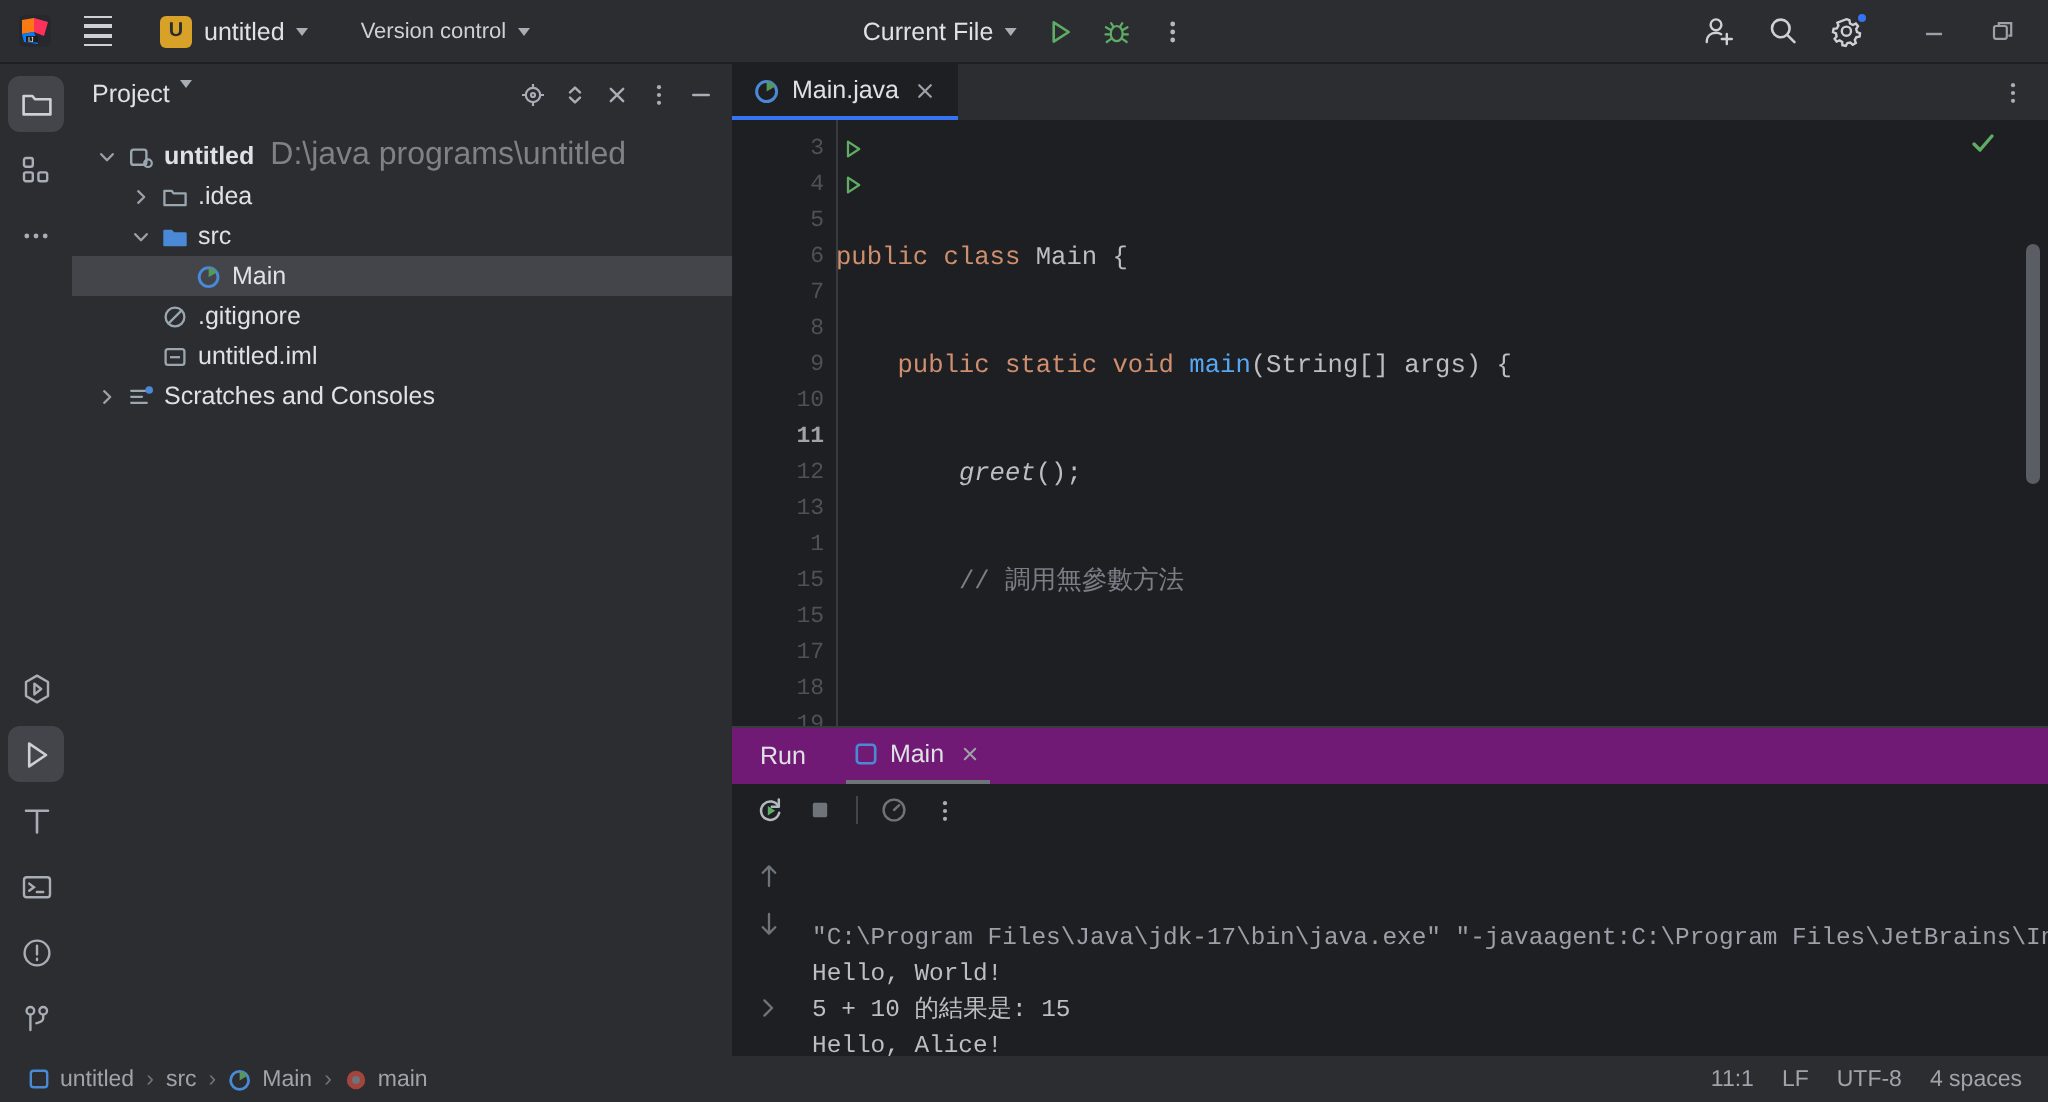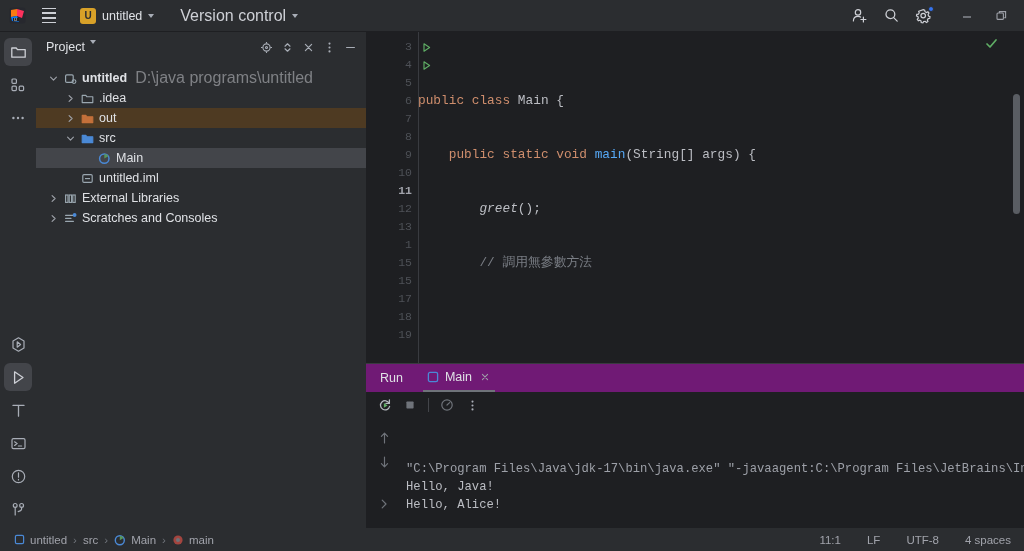--- a/index.html
+++ b/index.html
@@ -22,21 +22,21 @@
   .hamburger { width:30px; height:26px; display:flex; flex-direction:column;
     align-items:center; justify-content:center; gap:3px; cursor:pointer; border-radius:4px;}
   .hamburger i { display:block; width:14px; height:1.6px; background:#ced0d6; }
   .proj-chip { display:flex; align-items:center; gap:6px; margin-left:10px;
     padding:3px 6px; border-radius:5px; cursor:pointer; }
   .proj-badge { width:16px; height:16px; border-radius:3px; background:#d8a128;
     color:#2b2d30; font-size:10px; font-weight:bold; display:flex;
     align-items:center; justify-content:center; }
   .proj-name { color:#dfe1e5; font-size:12.5px; }
   .vcs-chip { display:flex; align-items:center; gap:6px; margin-left:14px;
-    padding:3px 6px; border-radius:5px; cursor:pointer; color:#ced0d6; font-size:16px; }
+    padding:3px 6px; border-radius:5px; cursor:pointer; color:#ced0d6; font-size:11px; }
   .chev { width:0;height:0;border-left:3.5px solid transparent;border-right:3.5px solid transparent;
     border-top:4px solid #a8adb6; display:inline-block; }
 
   .tb-center { position:absolute; left:50%; transform:translateX(-50%);
     display:flex; align-items:center; gap:2px; }
   .run-config { display:flex; align-items:center; gap:6px; padding:3px 7px;
     border-radius:5px; cursor:pointer; color:#dfe1e5; font-size:12.5px; }
   .tb-ibtn { width:26px; height:24px; display:flex; align-items:center;
     justify-content:center; border-radius:4px; cursor:pointer; }
 
@@ -138,21 +138,21 @@
     overflow:hidden; position:relative; min-width:0; }
   .cs-h { color:#9da0a8; }
   .hscroll { position:absolute; left:12px; right:10px; bottom:3px; height:8px; }
 
   
   .statusbar { height:23px; flex:0 0 23px; background:#2b2d30; display:flex;
     align-items:center; padding:0 10px; font-size:11.5px; color:#a1a3ab; gap:0; }
   .crumb { display:flex; align-items:center; gap:5px; padding:2px 4px;
     border-radius:3px; cursor:pointer; }
   .crumb-sep { color:#6f737a; margin:0 2px; }
-  .sb-right { margin-left:auto; display:flex; align-items:center; gap:20px; }
+  .sb-right { margin-left:auto; display:flex; align-items:center; gap:8px; }
   .sb-item { cursor:pointer; padding:2px 3px; border-radius:3px; }
 </style>
 </head>
 <body>
 
 <div id="app">
 
   <div class="titlebar">
     <div class="tb-logo">
       <svg width="17" height="17" viewBox="0 0 17 17">
@@ -173,20 +173,45 @@
     <div class="proj-chip">
       <span class="proj-badge">U</span>
       <span class="proj-name">untitled</span>
       <span class="chev"></span>
     </div>
     <div class="vcs-chip">
       <span>Version control</span>
       <span class="chev"></span>
     </div>
 
+    <div class="tb-center">
+      <div class="run-config">
+        <span>Current File</span>
+        <span class="chev"></span>
+      </div>
+      <div class="tb-ibtn">
+        <svg width="14" height="14" viewBox="0 0 14 14">
+            <path d="M3.5 2.2 L11 7 L3.5 11.8 Z" fill="none" stroke="#5fad65" stroke-width="1.3" stroke-linejoin="round"></path>
+          </svg>
+      </div>
+      <div class="tb-ibtn">
+        <svg width="14" height="14" viewBox="0 0 14 14" stroke="#5fad65" stroke-width="1.1" fill="none" stroke-linecap="round">
+          <ellipse cx="7" cy="7.8" rx="3" ry="3.8"></ellipse>
+          <path d="M4 6 L1.6 4.6 M10 6 L12.4 4.6 M4 8.2 L1.4 8.2 M10 8.2 L12.6 8.2 M4.2 10.4 L2 12 M9.8 10.4 L12 12"></path>
+          <path d="M5.2 4.2 L4.2 2.6 M8.8 4.2 L9.8 2.6"></path>
+        </svg>
+      </div>
+      <div class="tb-ibtn">
+        <svg width="14" height="14" viewBox="0 0 14 14" fill="#b4b8bf">
+            <circle cx="7" cy="3" r="1.2"></circle>
+            <circle cx="7" cy="7" r="1.2"></circle>
+            <circle cx="7" cy="11" r="1.2"></circle>
+          </svg>
+      </div>
+    </div>
 
     <div class="tb-right">
       <div class="tb-ibtn">
         <svg width="17" height="17" viewBox="0 0 17 17" stroke="#ced0d6" stroke-width="1.2" fill="none" stroke-linecap="round">
           <circle cx="7" cy="5.4" r="2.7"></circle>
             <path d="M2.4 14 c0-3 2-4.6 4.6-4.6 c1 0 1.9 .25 2.6 .7"></path>
           <path d="M12.4 10 v5 M9.9 12.5 h5"></path>
         </svg>
       </div>
       <div class="tb-ibtn">
@@ -340,33 +365,20 @@
                 <path d="M3.1 1.6 L6.1 4.5 L3.1 7.4"></path>
               </svg>
             </span>
             <span class="tw" style="margin-left: 3px;">
               <svg width="13" height="13" viewBox="0 0 13 13" fill="none" stroke="#9aa7b0" stroke-width="1.15" stroke-linejoin="round">
                 <path d="M1.2 3.4 h3.6 l1 1.3 h6 v5.9 h-10.6 z"></path>
               </svg>
             </span>
             <span class="tlabel">.idea</span>
           </div>
-          <div class="trow out-hl" style="padding-left: 27px;">
-            <span class="tw">
-              <svg width="9" height="9" viewBox="0 0 9 9" stroke="#9da0a8" stroke-width="1.15" fill="none" stroke-linecap="round" stroke-linejoin="round">
-                <path d="M3.1 1.6 L6.1 4.5 L3.1 7.4"></path>
-              </svg>
-            </span>
-            <span class="tw" style="margin-left: 3px;">
-              <svg width="13" height="13" viewBox="0 0 13 13" fill="#c4703a" stroke="#c4703a" stroke-width="1.1" stroke-linejoin="round">
-                <path d="M1.2 3.4 h3.6 l1 1.3 h6 v5.9 h-10.6 z"></path>
-              </svg>
-            </span>
-            <span class="tlabel">out</span>
-          </div>
           <div class="trow" style="padding-left: 27px;">
             <span class="tw">
               <svg width="9" height="9" viewBox="0 0 9 9" stroke="#9da0a8" stroke-width="1.15" fill="none" stroke-linecap="round" stroke-linejoin="round">
                 <path d="M1.6 3.1 L4.5 6.1 L7.4 3.1"></path>
               </svg>
             </span>
             <span class="tw" style="margin-left: 3px;">
               <svg width="13" height="13" viewBox="0 0 13 13" fill="#4a89d6" stroke="#4a89d6" stroke-width="1.1" stroke-linejoin="round">
                 <path d="M1.2 3.4 h3.6 l1 1.3 h6 v5.9 h-10.6 z"></path>
               </svg>
@@ -380,59 +392,77 @@
                 <circle cx="6.3" cy="6.6" r="4.7" fill="none" stroke="#4a89d6" stroke-width="1.45"></circle>
                 <path d="M6.3 6.6 L6.3 1.9 A4.7 4.7 0 0 1 10.4 4.2 Z" fill="#57965c"></path>
               </svg>
             </span>
             <span class="tlabel">Main</span>
           </div>
           <div class="trow" style="padding-left: 27px;">
             <span class="tw"></span>
             <span class="tw" style="margin-left: 3px;">
               <svg width="13" height="13" viewBox="0 0 13 13" fill="none" stroke="#9aa7b0" stroke-width="1.15">
+                <circle cx="6.5" cy="6.5" r="4.7"></circle>
+                <path d="M3.2 9.8 L9.8 3.2"></path>
+              </svg>
+            </span>
+            <span class="tlabel">.gitignore</span>
+          </div>
+          <div class="trow" style="padding-left: 27px;">
+            <span class="tw"></span>
+            <span class="tw" style="margin-left: 3px;">
+              <svg width="13" height="13" viewBox="0 0 13 13" fill="none" stroke="#9aa7b0" stroke-width="1.15">
                 <rect x="1.8" y="2.6" width="9.4" height="7.8" rx="1.2"></rect>
                 <path d="M4 6.6 h5"></path>
               </svg>
             </span>
             <span class="tlabel">untitled.iml</span>
           </div>
           <div class="trow" style="padding-left: 10px;">
             <span class="tw">
               <svg width="9" height="9" viewBox="0 0 9 9" stroke="#9da0a8" stroke-width="1.15" fill="none" stroke-linecap="round" stroke-linejoin="round">
                 <path d="M3.1 1.6 L6.1 4.5 L3.1 7.4"></path>
               </svg>
             </span>
             <span class="tw" style="margin-left: 3px;">
-              <svg width="13" height="13" viewBox="0 0 13 13" fill="none" stroke="#9aa7b0" stroke-width="1.15">
-                <rect x="1.6" y="3" width="2.4" height="7.4"></rect>
-                <rect x="5.2" y="3" width="2.4" height="7.4"></rect>
-                <rect x="8.8" y="3" width="2.4" height="7.4"></rect>
-              </svg>
-            </span>
-            <span class="tlabel">External Libraries</span>
-          </div>
-          <div class="trow" style="padding-left: 10px;">
-            <span class="tw">
-              <svg width="9" height="9" viewBox="0 0 9 9" stroke="#9da0a8" stroke-width="1.15" fill="none" stroke-linecap="round" stroke-linejoin="round">
-                <path d="M3.1 1.6 L6.1 4.5 L3.1 7.4"></path>
-              </svg>
-            </span>
-            <span class="tw" style="margin-left: 3px;">
               <svg width="13" height="13" viewBox="0 0 13 13" fill="none" stroke="#9aa7b0" stroke-width="1.15" stroke-linecap="round">
                 <path d="M1.6 3.4 h7.2 M1.6 6.4 h5.4 M1.6 9.4 h7.8"></path>
                 <circle cx="10.6" cy="3" r="1.9" fill="#4a89d6" stroke="none"></circle>
               </svg>
             </span>
             <span class="tlabel">Scratches and Consoles</span>
           </div>
         </div>
     </div>
 
     <div class="editor-area">
+      <div class="tabbar">
+        <div class="etab">
+          <svg width="13" height="13" viewBox="0 0 13 13">
+            <circle cx="6.3" cy="6.8" r="5" fill="none" stroke="#4a89d6" stroke-width="1.5"></circle>
+            <path d="M6.3 6.8 L6.3 1.8 A5 5 0 0 1 10.6 4.2 Z" fill="#57965c"></path>
+          </svg>
+          <span>Main.java</span>
+          <span class="etab-close">
+            <svg width="9" height="9" viewBox="0 0 9 9" stroke="#9da0a8" stroke-width="1.1" stroke-linecap="round">
+                <path d="M1.6 1.6 L7.4 7.4 M7.4 1.6 L1.6 7.4"></path>
+              </svg>
+          </span>
+        </div>
+        <div class="tabbar-right">
+          <div class="pp-ibtn">
+            <svg width="13" height="13" viewBox="0 0 13 13" fill="#a8adb6">
+                <circle cx="6.5" cy="2.6" r="1.05"></circle>
+                <circle cx="6.5" cy="6.5" r="1.05"></circle>
+                <circle cx="6.5" cy="10.4" r="1.05"></circle>
+              </svg>
+          </div>
+        </div>
+      </div>
 
       <div class="code-wrap">
         <div class="gutter" id="gutter">
             <div class="gline">3<span class="grun"><svg width="11" height="11" viewBox="0 0 11 11">
                   <path d="M3 1.8 L8.6 5.5 L3 9.2 Z" fill="none" stroke="#5fad65" stroke-width="1.15" stroke-linejoin="round"></path>
                 </svg></span></div>
             <div class="gline">4<span class="grun"><svg width="11" height="11" viewBox="0 0 11 11">
                   <path d="M3 1.8 L8.6 5.5 L3 9.2 Z" fill="none" stroke="#5fad65" stroke-width="1.15" stroke-linejoin="round"></path>
                 </svg></span></div>
             <div class="gline">5</div>
@@ -535,21 +565,21 @@
                 </svg>
             </div>
             <div style="flex:1"></div>
             <div class="cg-btn" style="margin-bottom:14px">
               <svg width="12" height="12" viewBox="0 0 12 12" stroke="#6f737a" stroke-width="1.2" fill="none" stroke-linecap="round" stroke-linejoin="round">
                   <path d="M4.2 2.2 L8 6 L4.2 9.8"></path>
                 </svg>
             </div>
           </div>
           <div class="console" id="console">
-            <div class="cs-h">"C:\Program Files\Java\jdk-17\bin\java.exe" "-javaagent:C:\Program Files\JetBrains\IntelliJ IDEA 2024.7\lib\idea_rt.jar=61017:C:\Program Files\J</div><div>Hello, Java!</div><div>Hello, Alice!</div><div class="hscroll">
+            <div class="cs-h">"C:\Program Files\Java\jdk-17\bin\java.exe" "-javaagent:C:\Program Files\JetBrains\IntelliJ IDEA 2024.7\lib\idea_rt.jar=61017:C:\Program Files\J</div><div>Hello, World!</div><div>5 + 10 的結果是: 15</div><div>Hello, Alice!</div><div class="hscroll">
               
             </div>
           </div>
         </div>
       </div>
     </div>
   </div>
 
   <div class="statusbar">
     <div class="crumb">

